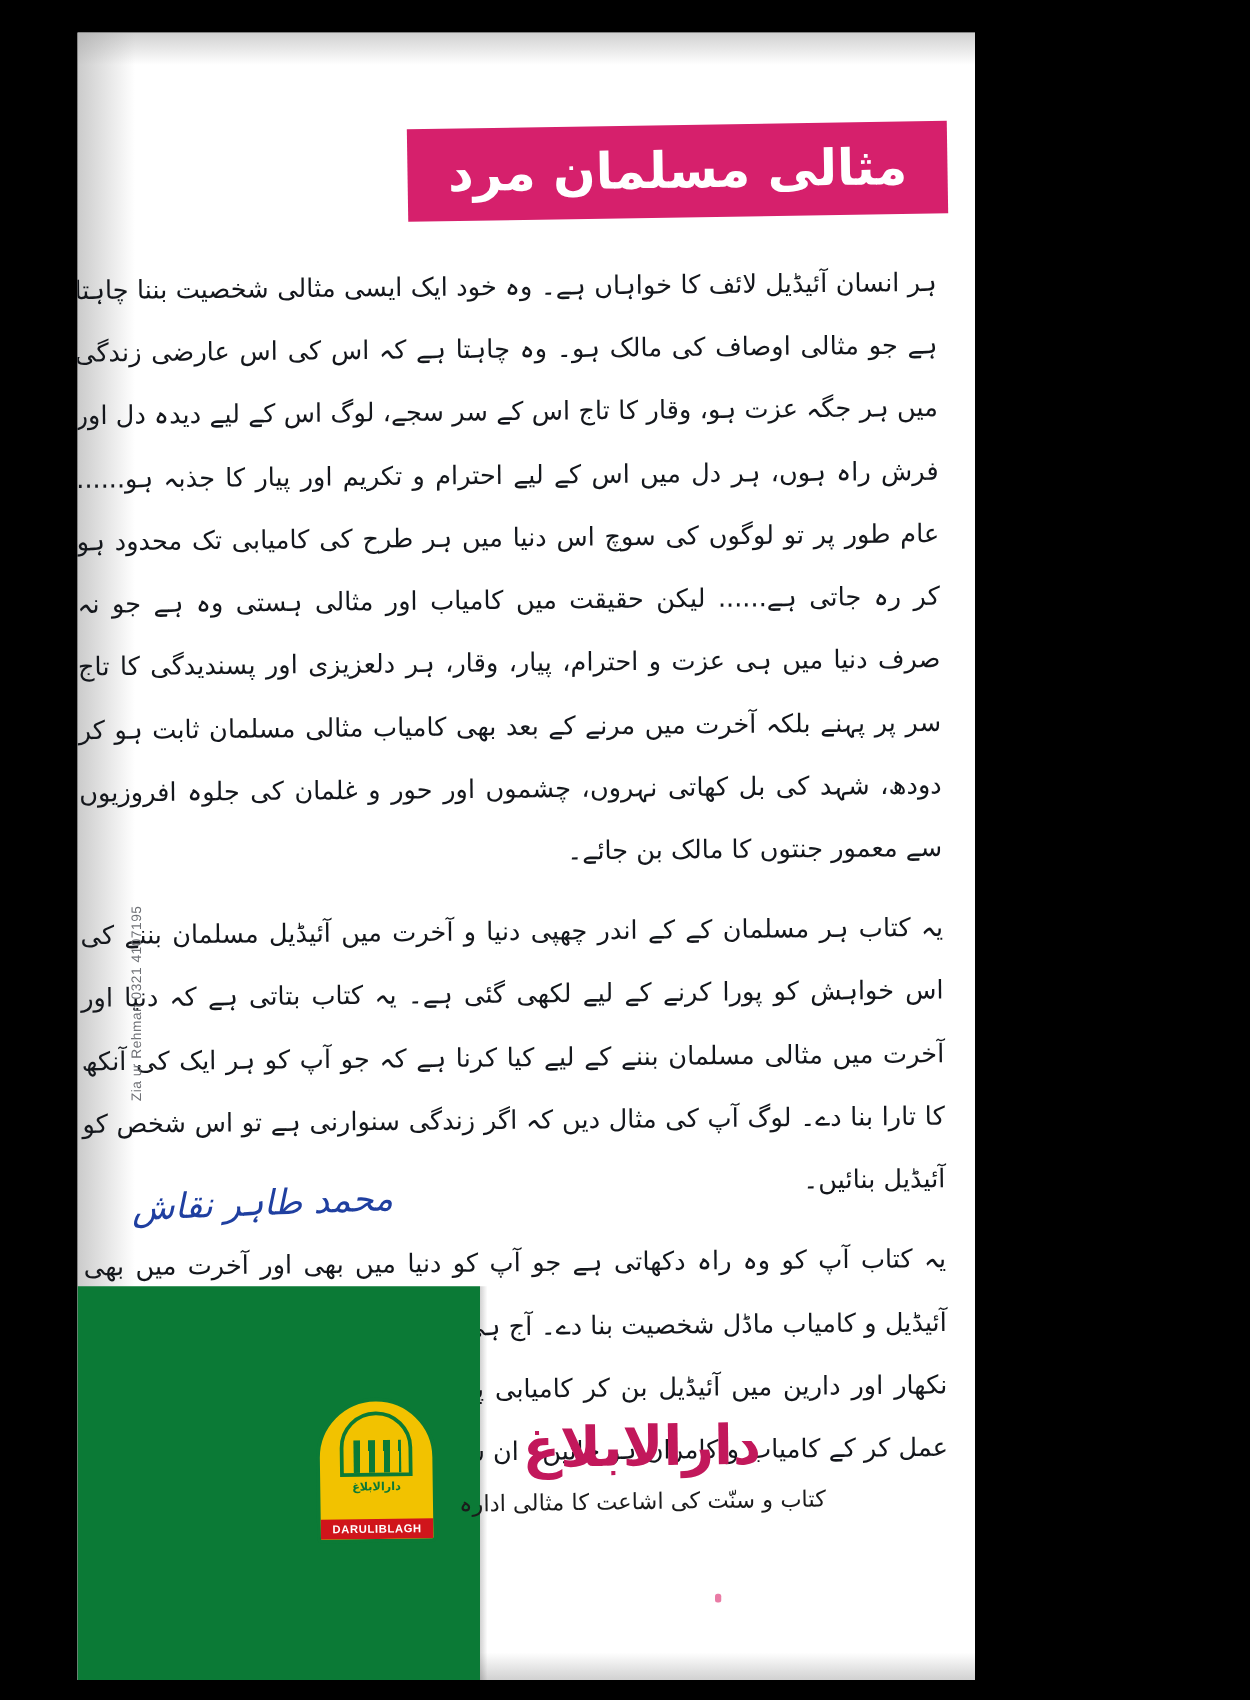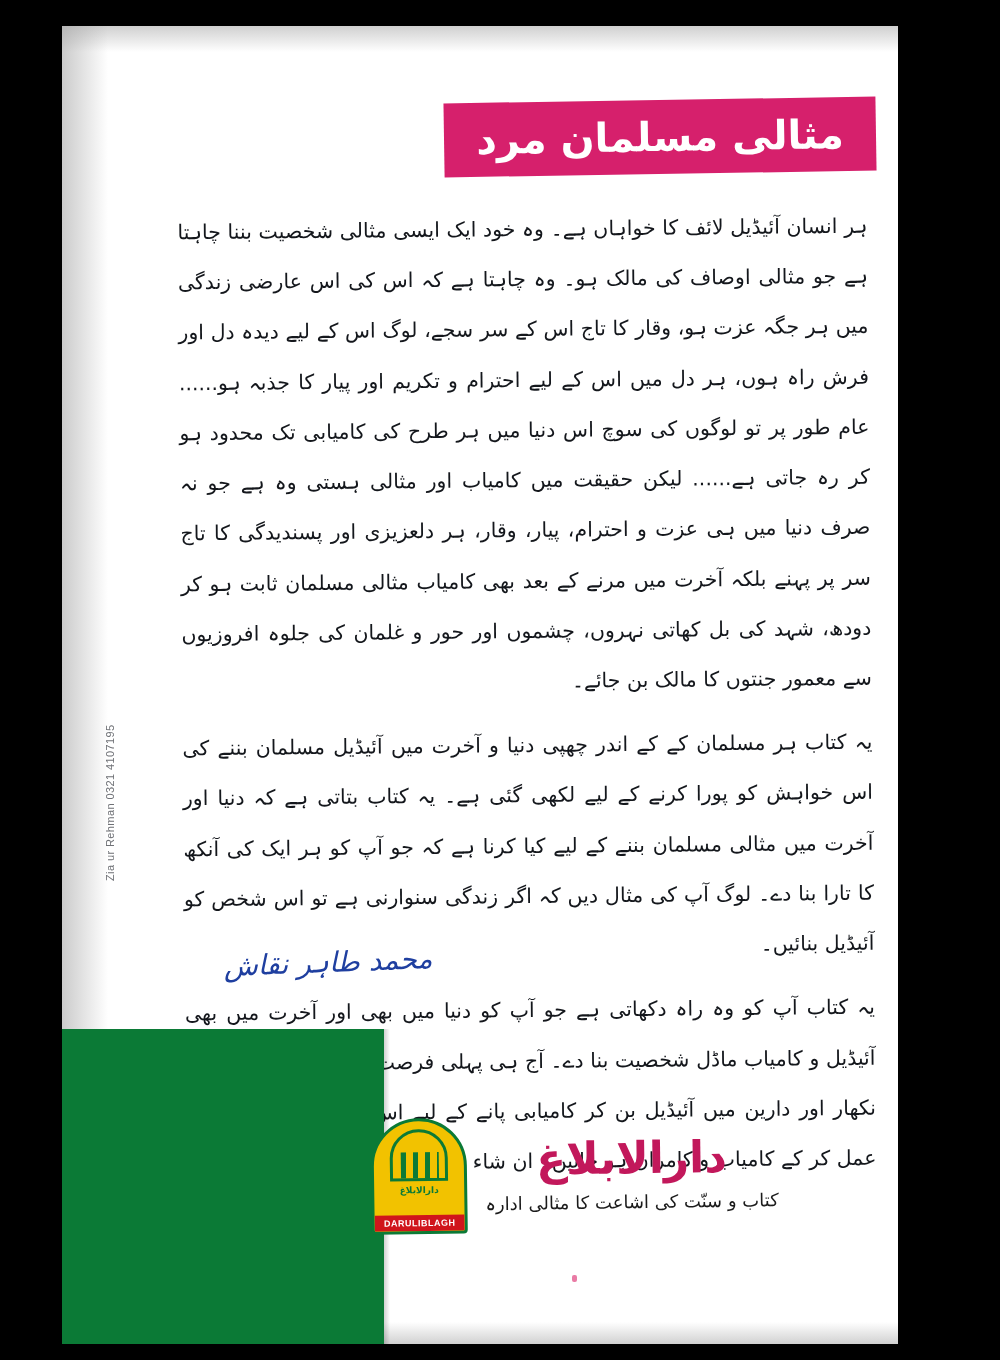--- a/index.html
+++ b/index.html
@@ -19,21 +19,21 @@
     width: 1000px;
     height: 1360px;
     background: #000;
   }
 
   
   .cover {
     position: absolute;
     left: 62px;
     top: 26px;
-    width: 836px;
+    width: 718px;
     height: 1318px;
     background: #ffffff;
     box-shadow: 0 0 18px rgba(0,0,0,0.55);
     overflow: hidden;
   }
 
   
   .page-shadow-left {
     position: absolute;
     left: 0;

